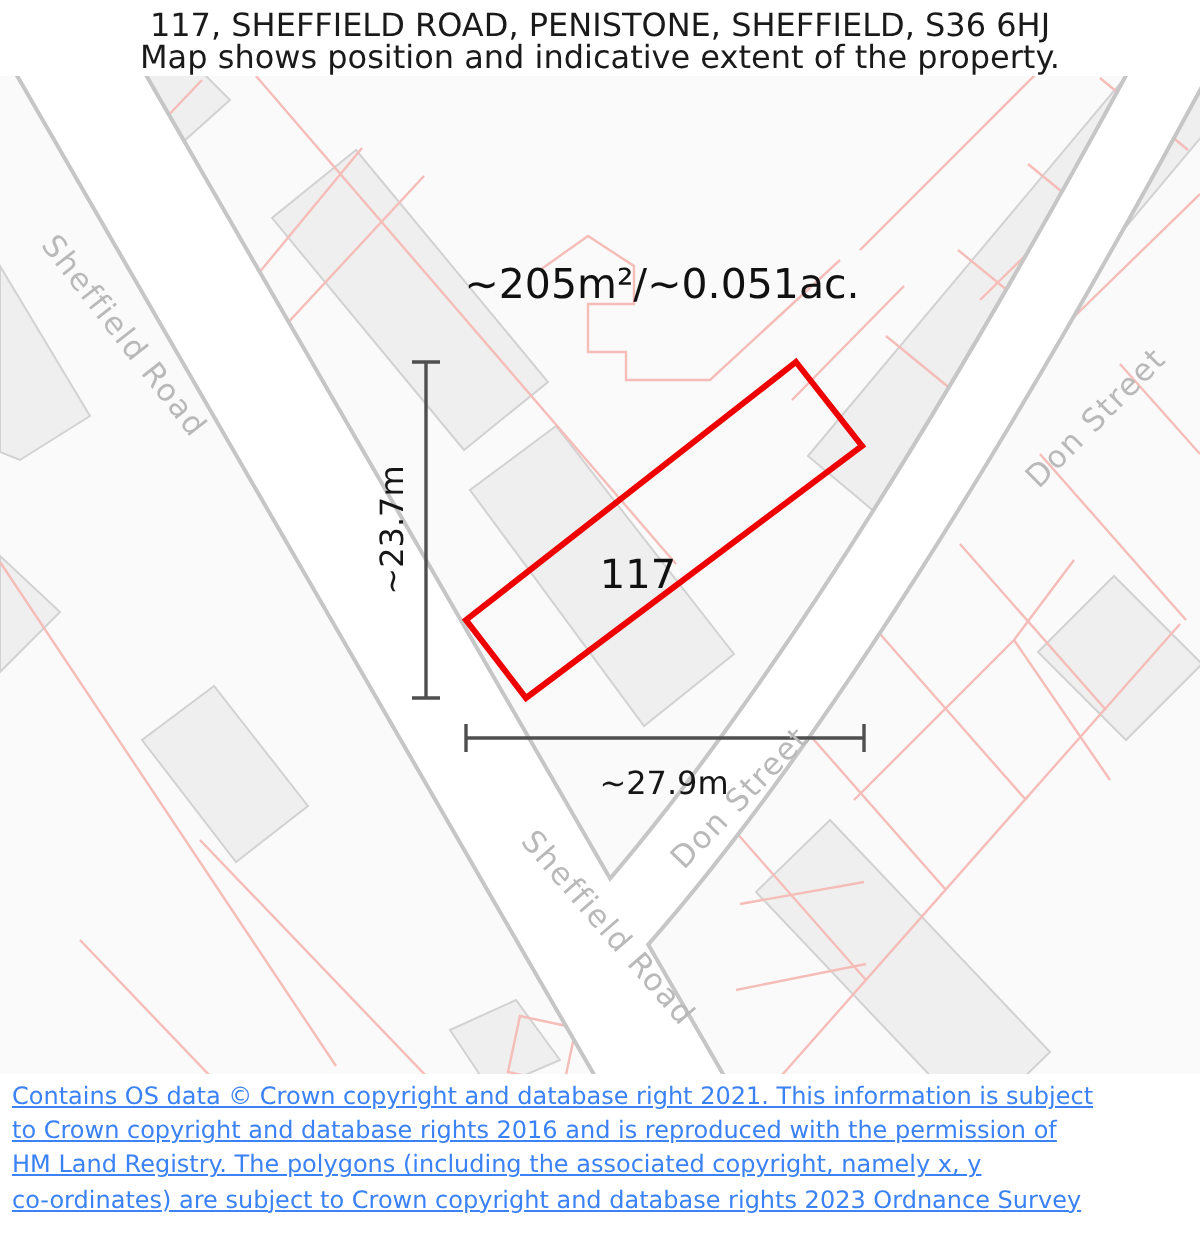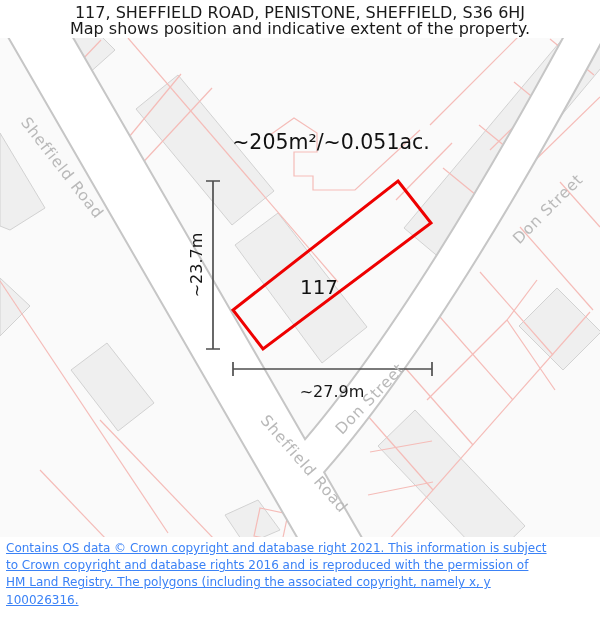--- a/index.html
+++ b/index.html
@@ -109,14 +109,14 @@
     <text class="road-label" transform="translate(370,361) rotate(-46)" text-anchor="middle" dy="5">Don Street</text>
     <text class="road-label" transform="translate(548,171) rotate(-45)" text-anchor="middle" dy="5">Don Street</text>
   </g>
 </svg>
 </div>
 
 <div class="footer">
   <div>Contains OS data © Crown copyright and database right 2021. This information is subject</div>
   <div>to Crown copyright and database rights 2016 and is reproduced with the permission of</div>
   <div>HM Land Registry. The polygons (including the associated copyright, namely x, y</div>
-  <div>100026316.</div>
+  <div>co-ordinates) are subject to Crown copyright and database rights 2023 Ordnance Survey</div>
 </div>
 
 </body></html>

